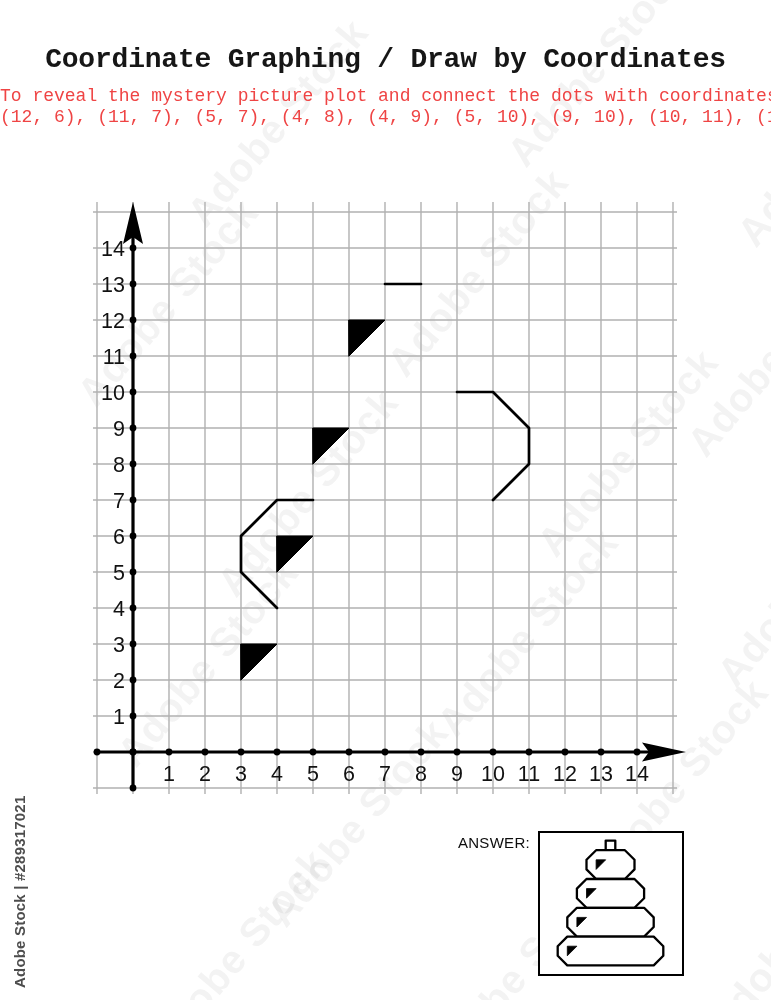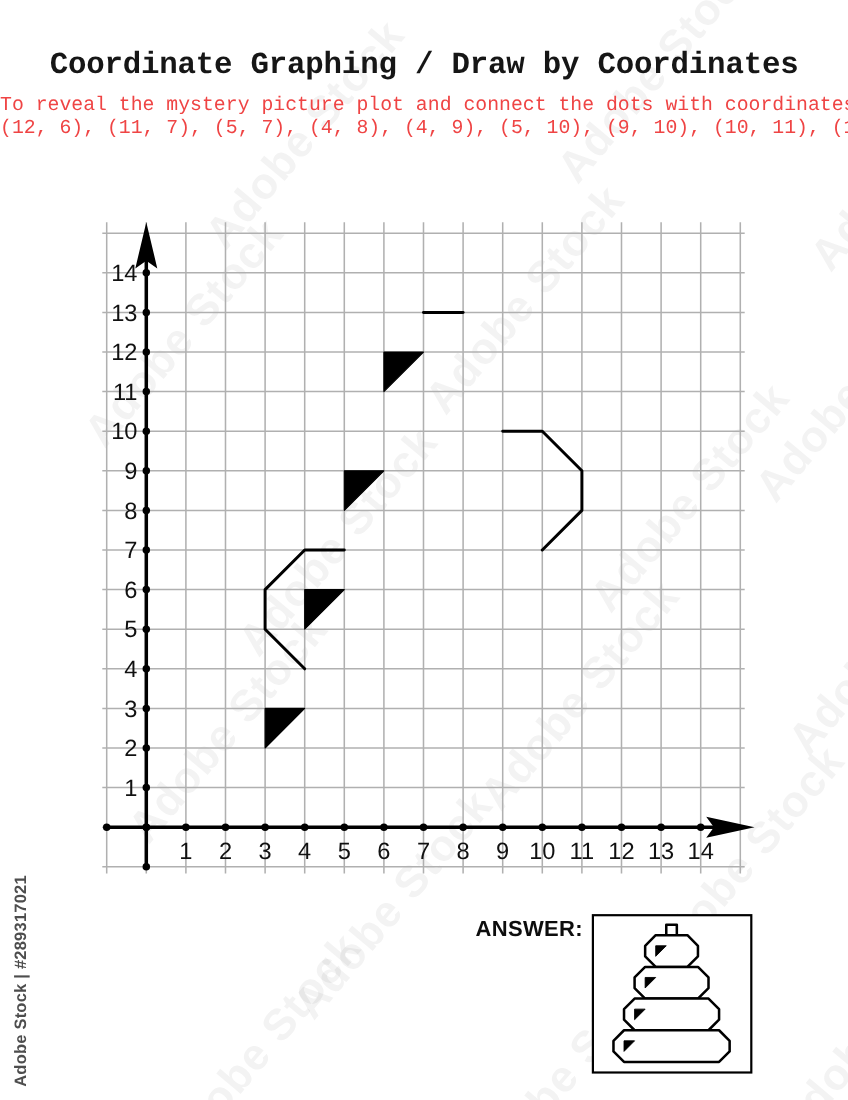--- a/index.html
+++ b/index.html
@@ -31,21 +31,21 @@
   .instructions{
     position:absolute;top:86px;left:0;width:100%;
     text-align:center;
     font-size:18px;line-height:21px;color:#ef4444;font-family:Liberation Mono, monospace;
   }
   .instr-line,.coords-line{white-space:nowrap;}
   .grid-svg{position:absolute;left:0;top:0;}
   .answer-label{
     position:absolute;top:834px;left:408px;width:122px;
     text-align:right;
-    font-size:20px;font-weight:bold;color:#0d0d0d;
+    font-size:15px;font-weight:normal;color:#0d0d0d;
     letter-spacing:0.3px;
   }
   .answer-box{
     position:absolute;top:831px;left:538px;
     width:146px;height:145px;
     border:2.5px solid #000;
     box-sizing:border-box;
     background:#fff;
   }
   .side-watermark{

